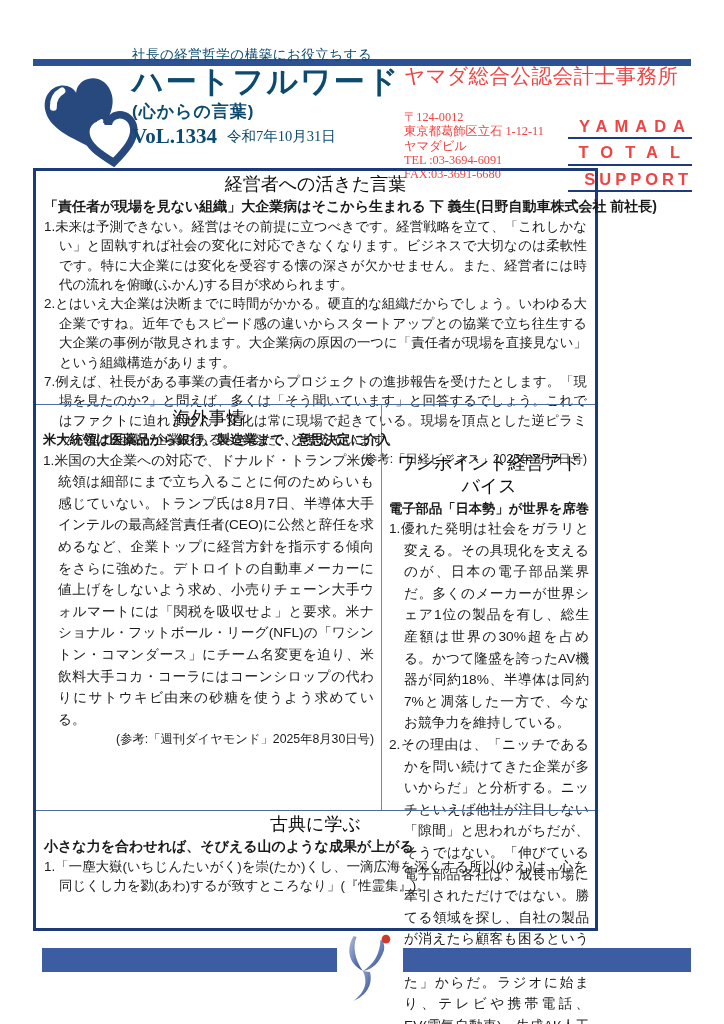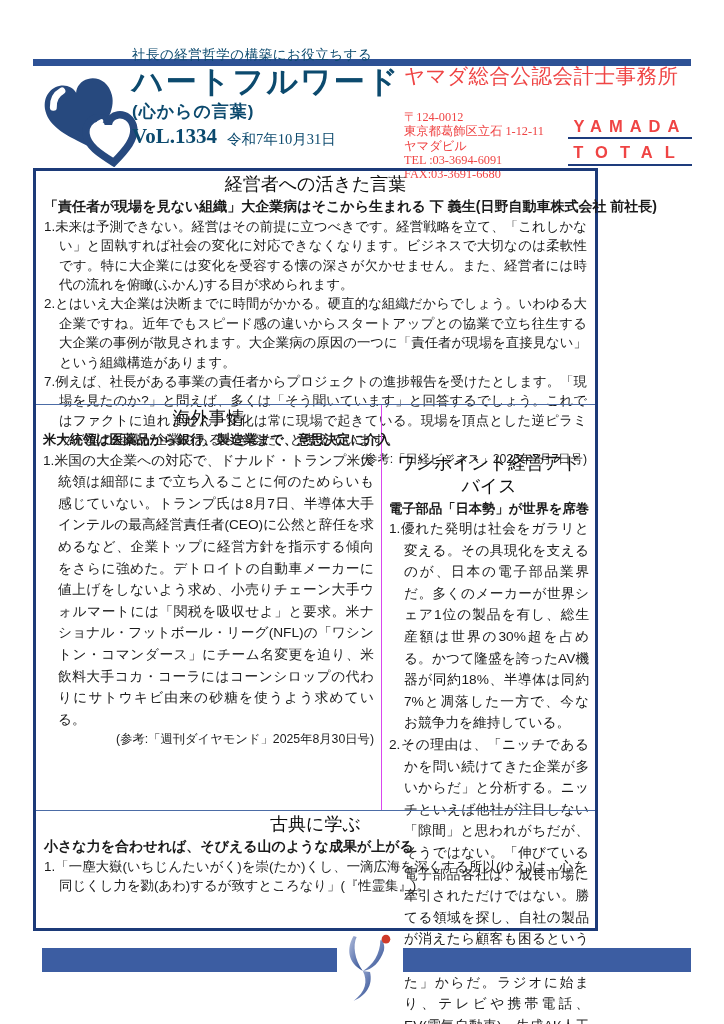--- a/index.html
+++ b/index.html
@@ -8,29 +8,29 @@
     font-family:"Liberation Sans","DejaVu Sans",sans-serif;
     color:#1a1a1a;overflow:hidden;
   }
   
   .topbar{position:absolute;left:33px;top:59px;width:658px;height:7px;background:#2d5195;}
   .hearts{position:absolute;left:38px;top:73px;width:108px;height:94px;}
   .head-center{position:absolute;left:132px;top:46px;width:270px;color:#0c4a6e;}
   .tagline{font-size:13.5px;letter-spacing:0.5px;white-space:nowrap;}
   .nl-title{font-size:31px;font-weight:bold;letter-spacing:2px;line-height:1.15;white-space:nowrap;}
   .nl-sub{font-size:17px;font-weight:bold;letter-spacing:1px;}
-  .volrow{display:flex;align-items:flex-end;gap:10px;margin-top:1px;}
+  .volrow{display:flex;align-items:center;gap:10px;margin-top:1px;}
   .vol{font-family:"Liberation Serif","DejaVu Serif",serif;font-size:21px;font-weight:bold;}
   .issue-date{font-family:"Liberation Serif","DejaVu Serif",serif;font-size:14.5px;}
   .head-right{position:absolute;left:404px;top:62px;width:288px;color:#ef4444;}
   .office-name{font-family:"Liberation Serif","DejaVu Serif",serif;font-size:20.5px;white-space:nowrap;letter-spacing:0.5px;}
   .office-cols{display:flex;margin-top:20px;}
   .addr{font-family:"Liberation Serif","DejaVu Serif",serif;font-size:12.3px;line-height:1.16;width:162px;white-space:nowrap;}
   .brand{margin-left:auto;padding-top:5px;}
-  .brand-line{font-size:16.5px;font-weight:bold;border-bottom:2.5px solid #1e3c7d;width:124px;text-align:center;line-height:1.35;margin-bottom:2px;white-space:nowrap;}
+  .brand-line{font-size:16.5px;font-weight:bold;border-bottom:2.5px solid #1e3c7d;width:124px;text-align:right;line-height:1.35;margin-bottom:2px;white-space:nowrap;}
   .b1{letter-spacing:7px;}
   .b2{letter-spacing:12px;}
   .b3{letter-spacing:4px;}
   
   .main{position:absolute;left:33px;top:168px;width:565px;height:763px;
         border:3px solid #1c3a78;box-sizing:border-box;display:flex;flex-direction:column;}
   .sec{padding:2px 8px 1px 8px;box-sizing:border-box;}
   .sec-title{text-align:center;font-size:18px;color:#0d0d0d;line-height:1.3;}
   .headline{font-weight:bold;font-size:14px;white-space:nowrap;line-height:1.45;}
   .item{padding-left:15px;text-indent:-15px;text-align:justify;}
@@ -87,20 +87,21 @@
       <div class="addr">
         <div>〒124-0012</div>
         <div>東京都葛飾区立石 1-12-11</div>
         <div>ヤマダビル</div>
         <div>TEL :03-3694-6091</div>
         <div>FAX:03-3691-6680</div>
       </div>
       <div class="brand">
         <div class="brand-line b1">YAMADA</div>
         <div class="brand-line b2">TOTAL</div>
+        <div class="brand-line b3">SUPPORT</div>
       </div>
     </div>
   </div>
 
   <div class="main">
 
     <div class="sec sec-words">
       <div class="sec-title">経営者への活きた言葉</div>
       <div class="headline">「責任者が現場を見ない組織」大企業病はそこから生まれる 下 義生(日野自動車株式会社 前社長)</div>
       <div class="item">1.未来は予測できない。経営はその前提に立つべきです。経営戦略を立て、「これしかない」と固執すれば社会の変化に対応できなくなります。ビジネスで大切なのは柔軟性です。特に大企業には変化を受容する懐の深さが欠かせません。また、経営者には時代の流れを俯瞰(ふかん)する目が求められます。</div>

